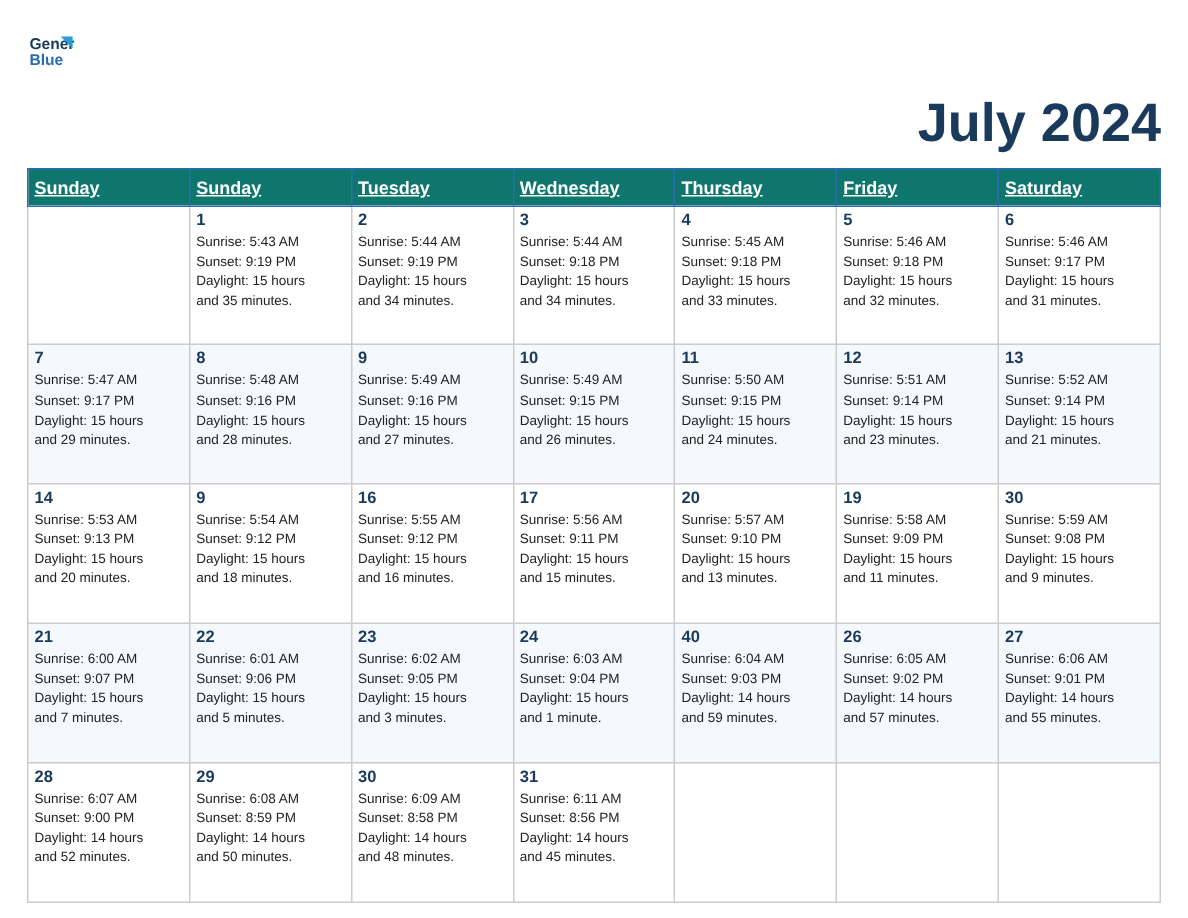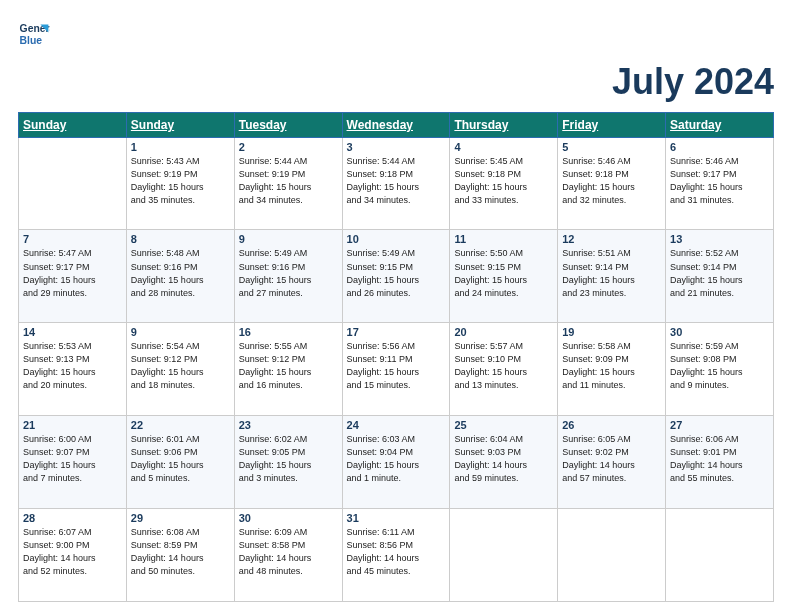--- a/index.html
+++ b/index.html
@@ -224,21 +224,21 @@
           </td>
           <td>
             <span class="day-number">23</span>
             <div class="day-info">Sunrise: 6:02 AM<br>Sunset: 9:05 PM<br>Daylight: 15 hours<br>and 3 minutes.</div>
           </td>
           <td>
             <span class="day-number">24</span>
             <div class="day-info">Sunrise: 6:03 AM<br>Sunset: 9:04 PM<br>Daylight: 15 hours<br>and 1 minute.</div>
           </td>
           <td>
-            <span class="day-number">25</span>
+            <span class="day-number">40</span>
             <div class="day-info">Sunrise: 6:04 AM<br>Sunset: 9:03 PM<br>Daylight: 14 hours<br>and 59 minutes.</div>
           </td>
           <td>
             <span class="day-number">26</span>
             <div class="day-info">Sunrise: 6:05 AM<br>Sunset: 9:02 PM<br>Daylight: 14 hours<br>and 57 minutes.</div>
           </td>
           <td>
             <span class="day-number">27</span>
             <div class="day-info">Sunrise: 6:06 AM<br>Sunset: 9:01 PM<br>Daylight: 14 hours<br>and 55 minutes.</div>
           </td>

